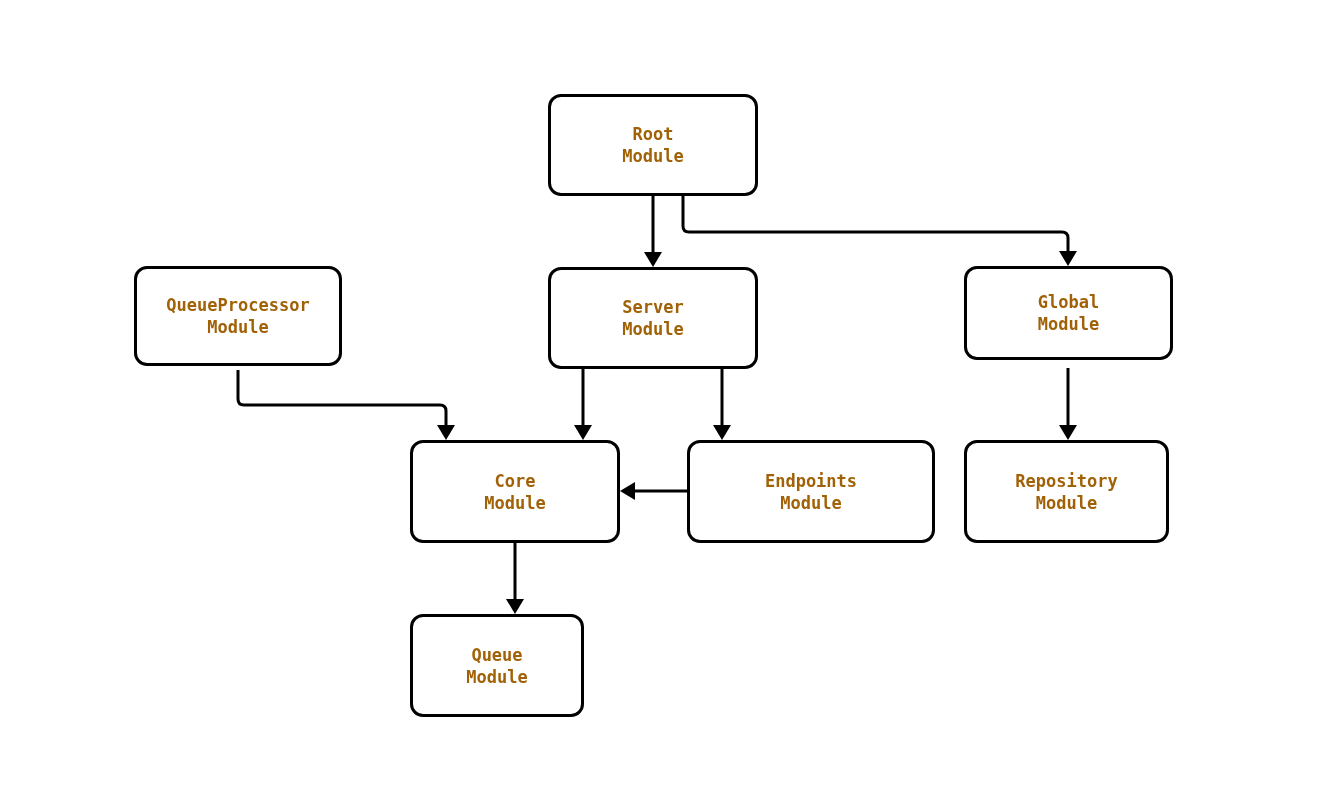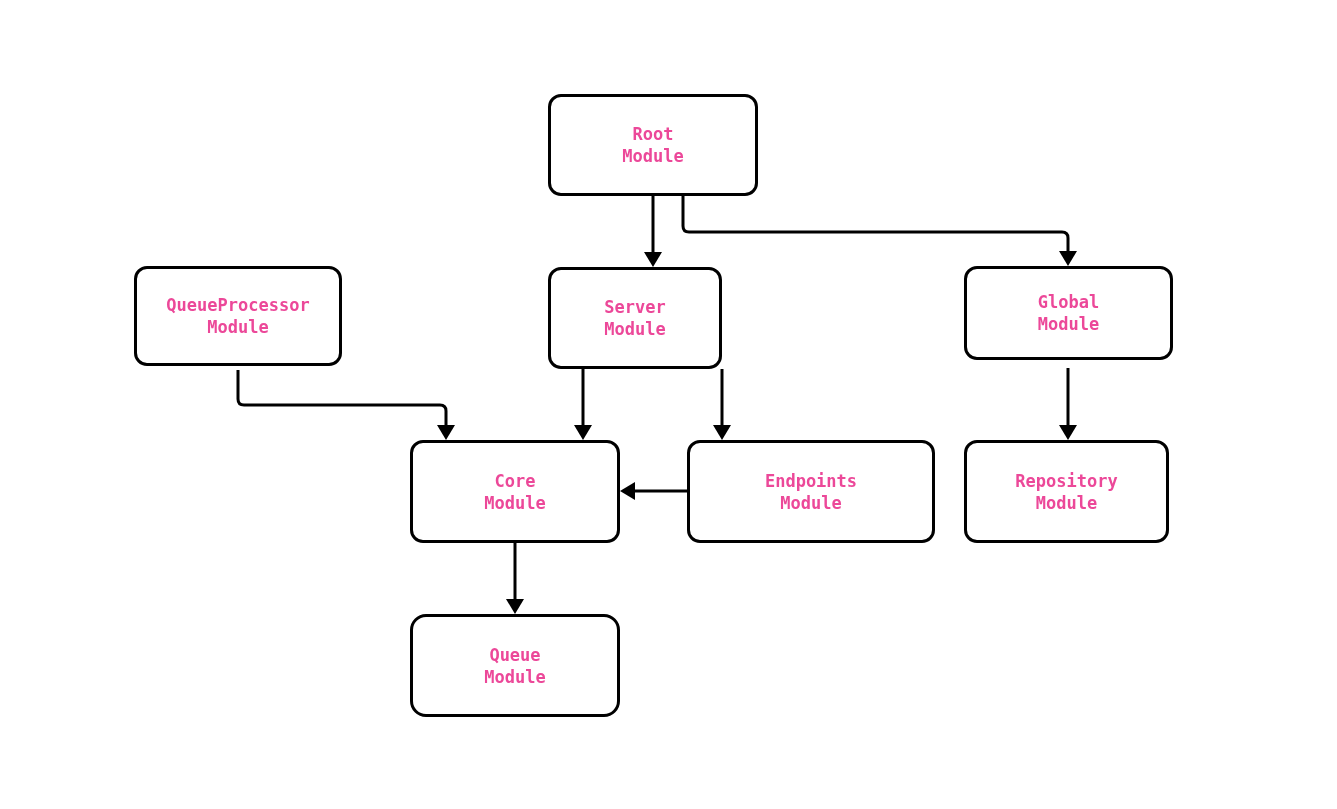--- a/index.html
+++ b/index.html
@@ -34,21 +34,21 @@
     display: flex;
     align-items: center;
     justify-content: center;
     z-index: 2;
   }
   .node-label {
     font-family: "DejaVu Sans Mono", "Liberation Mono", monospace;
     font-size: 17px;
     font-weight: bold;
     line-height: 22px;
-    color: #ec4899;
+    color: #a16207;
     text-align: center;
     white-space: pre-line;
     letter-spacing: 0px;
     user-select: none;
   }
 </style>
 </head>
 <body>
 
 <div id="diagram-canvas">
@@ -104,21 +104,21 @@
   <div class="node" id="node-root" style="left:548px; top:94px; width:210px; height:102px;">
     <span class="node-label">Root
 Module</span>
   </div>
 
   <div class="node" id="node-queueprocessor" style="left:134px; top:266px; width:208px; height:100px;">
     <span class="node-label">QueueProcessor
 Module</span>
   </div>
 
-  <div class="node" id="node-server" style="left:548px; top:267px; width:174px; height:102px;">
+  <div class="node" id="node-server" style="left:548px; top:267px; width:210px; height:102px;">
     <span class="node-label">Server
 Module</span>
   </div>
 
   <div class="node" id="node-global" style="left:964px; top:266px; width:209px; height:94px;">
     <span class="node-label">Global
 Module</span>
   </div>
 
   <div class="node" id="node-core" style="left:410px; top:440px; width:210px; height:103px;">
@@ -129,18 +129,18 @@
   <div class="node" id="node-endpoints" style="left:687px; top:440px; width:248px; height:103px;">
     <span class="node-label">Endpoints
 Module</span>
   </div>
 
   <div class="node" id="node-repository" style="left:964px; top:440px; width:205px; height:103px;justify-content:center;">
     <span class="node-label">Repository
 Module</span>
   </div>
 
-  <div class="node" id="node-queue" style="left:410px; top:614px; width:210px; height:103px;border-radius:16px;">
+  <div class="node" id="node-queue" style="left:410px; top:614px; width:174px; height:103px;">
     <span class="node-label">Queue
 Module</span>
   </div>
 
 </div>
 
 </body></html>

